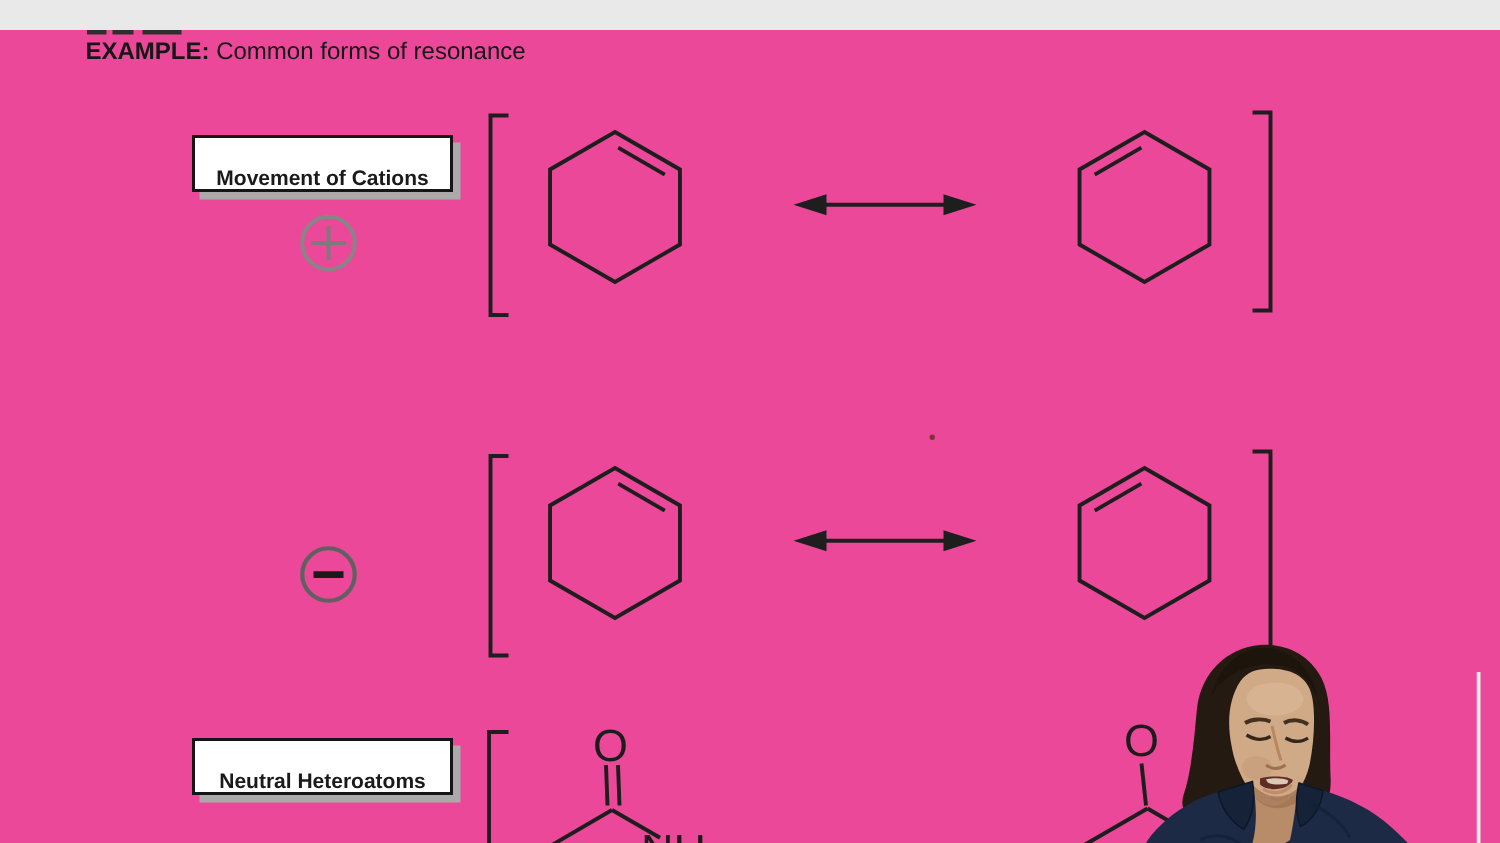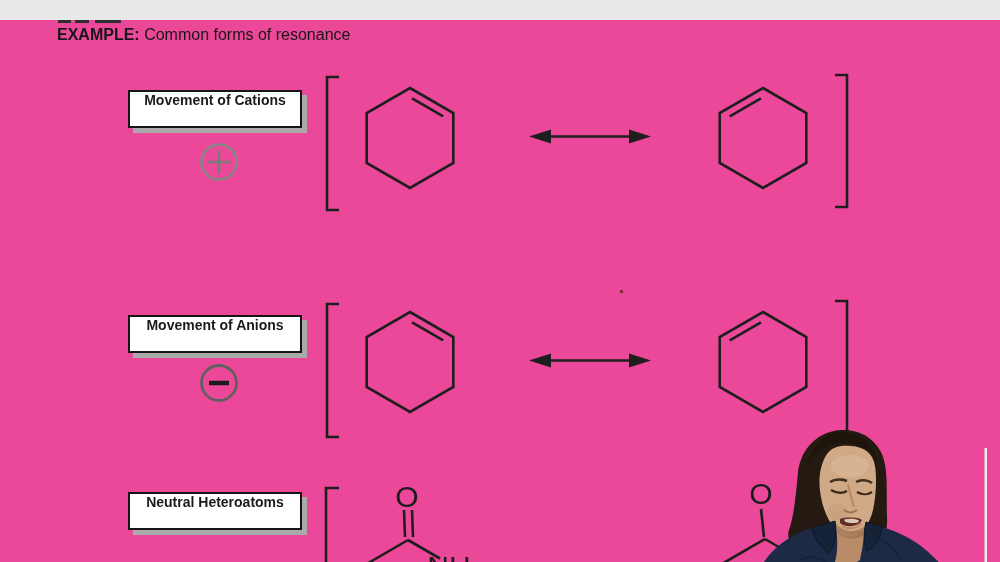--- a/index.html
+++ b/index.html
@@ -7,21 +7,21 @@
     position:relative;width:1000px;height:562px;background:#ec4899;
     overflow:hidden;font-family:"Liberation Sans",sans-serif;margin-top:20px;
   }
   .title{position:absolute;left:57px;top:6px;font-size:16px;color:#161616;white-space:nowrap;}
   .title .bold{font-weight:bold;}
   .edge-artifact{position:absolute;top:0;height:3px;background:#2e2e2e;}
   .label-box{
     position:absolute;width:174px;height:38px;box-sizing:border-box;
     border:2px solid #151515;background:#ffffff;
     box-shadow:5px 5px 0 #aaaaaa;
-    display:flex;align-items:flex-start;justify-content:center;
+    display:flex;align-items:flex-end;justify-content:center;
     font-weight:bold;font-size:14px;color:#1a1a1a;white-space:nowrap;
   }
   .sym{position:absolute;}
   svg.overlay{position:absolute;left:0;top:0;}
   .atom-label{font-family:"Liberation Sans",sans-serif;font-size:30px;fill:#1c1c1c;}
 </style>
 </head>
 <body>
 
 <div class="canvas">
@@ -30,23 +30,20 @@
   <div class="edge-artifact" style="left:75px;width:14px;"></div>
   <div class="edge-artifact" style="left:95px;width:26px;"></div>
 
   <div class="title">
     <span class="bold">EXAMPLE:</span>
     <span>Common forms of resonance</span>
   </div>
 
   <div class="label-box" style="left:128px;top:70px;">
     <span>Movement of Cations</span>
-  </div>
-  <div class="label-box" style="left:128px;top:295px;">
-    <span>Movement of Anions</span>
   </div>
   <div class="label-box" style="left:128px;top:472px;">
     <span>Neutral Heteroatoms</span>
   </div>
 
   <svg class="sym" style="left:199px;top:122px;" width="40" height="40">
     <circle cx="20" cy="20" r="17.5" fill="none" stroke="#868686" stroke-width="2.6"></circle>
     <line x1="8.5" y1="20" x2="31.5" y2="20" stroke="#7b7b7b" stroke-width="2.6"></line>
     <line x1="20" y1="8.5" x2="20" y2="31.5" stroke="#7b7b7b" stroke-width="2.6"></line>
   </svg>

